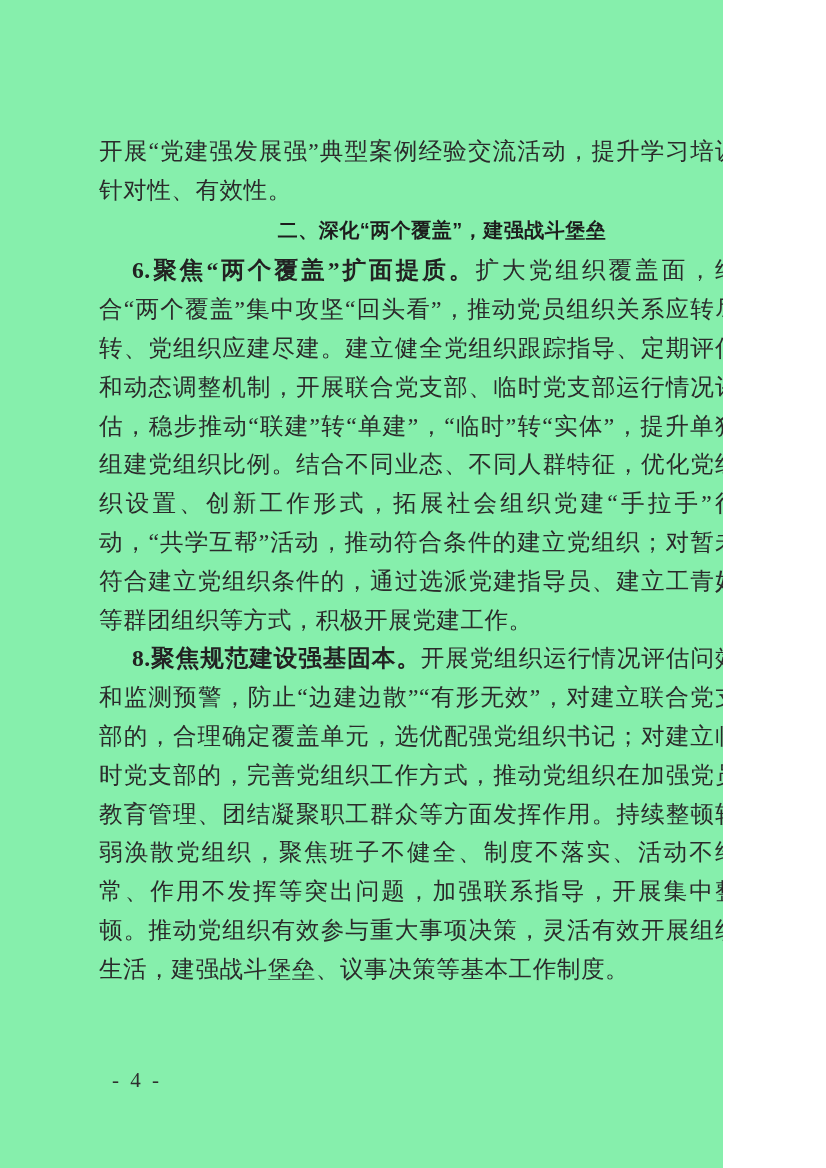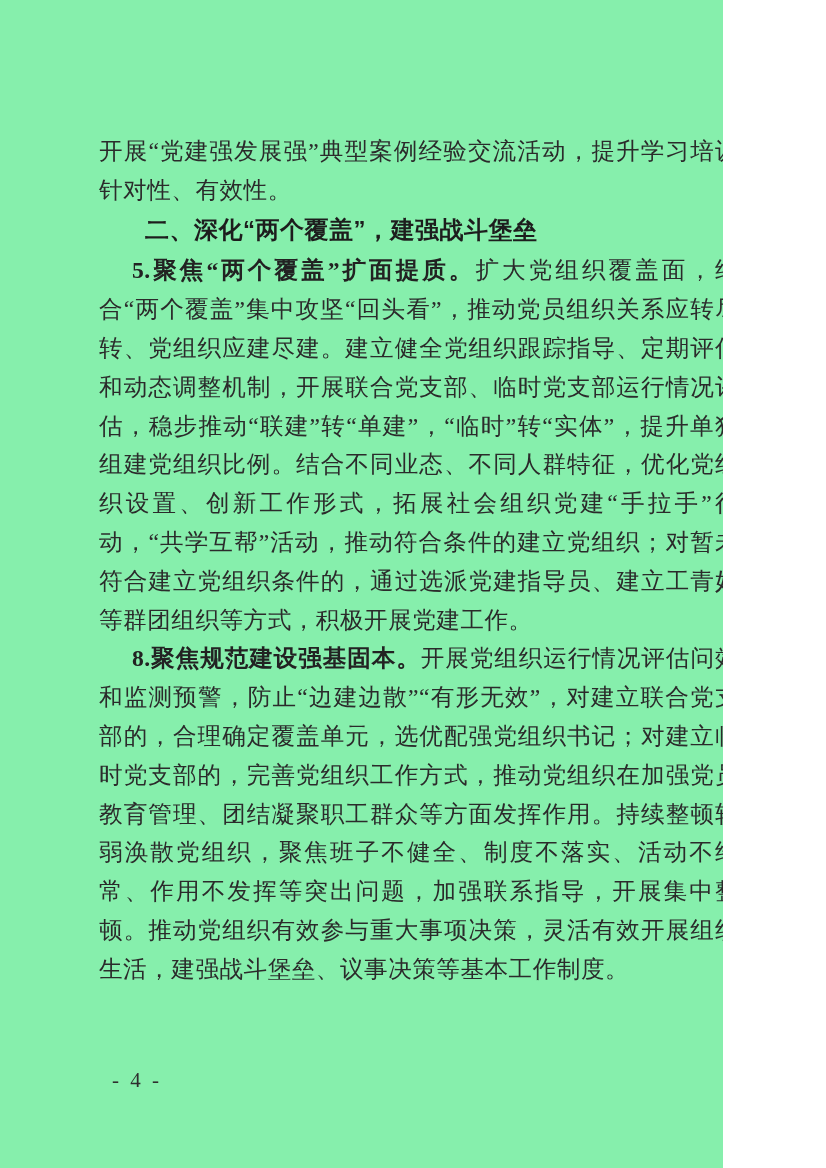--- a/index.html
+++ b/index.html
@@ -33,26 +33,26 @@
   .para-indent {
     text-indent: 33px;
   }
   .lead {
     font-weight: 700;
     color: #222222;
   }
   h2.heading {
     margin: 1px 0 2px 0;
     font-family: "Liberation Sans", "DejaVu Sans", sans-serif;
-    font-size: 24px;
+    font-size: 20px;
     line-height: 38.8px;
     font-weight: 700;
     color: #1d1d1d;
     text-indent: 46px;
-    text-align: left;
+    text-align: center;
     letter-spacing: 0.5px;
   }
   .pageno {
     position: absolute;
     left: 112px;
     top: 1068px;
     font-family: "Liberation Serif", "DejaVu Serif", serif;
     font-size: 21px;
     color: #2e2e2e;
     letter-spacing: 3px;
@@ -63,21 +63,21 @@
 <body>
 
 <div class="sheet">
   <div class="content">
 
     <p class="para">开展“党建强发展强”典型案例经验交流活动，提升学习培训针对性、有效性。</p>
 
     <h2 class="heading">二、深化“两个覆盖”，建强战斗堡垒</h2>
 
     <p class="para para-indent">
-      <span class="lead">5.聚焦“两个覆盖”扩面提质。</span><span>扩大党组织覆盖面，结合“两个覆盖”集中攻坚“回头看”，推动党员组织关系应转尽转、党组织应建尽建。建立健全党组织跟踪指导、定期评估和动态调整机制，开展联合党支部、临时党支部运行情况评估，稳步推动“联建”转“单建”，“临时”转“实体”，提升单独组建党组织比例。结合不同业态、不同人群特征，优化党组织设置、创新工作形式，拓展社会组织党建“手拉手”行动，“共学互帮”活动，推动符合条件的建立党组织；对暂未符合建立党组织条件的，通过选派党建指导员、建立工青妇等群团组织等方式，积极开展党建工作。</span>
+      <span class="lead">6.聚焦“两个覆盖”扩面提质。</span><span>扩大党组织覆盖面，结合“两个覆盖”集中攻坚“回头看”，推动党员组织关系应转尽转、党组织应建尽建。建立健全党组织跟踪指导、定期评估和动态调整机制，开展联合党支部、临时党支部运行情况评估，稳步推动“联建”转“单建”，“临时”转“实体”，提升单独组建党组织比例。结合不同业态、不同人群特征，优化党组织设置、创新工作形式，拓展社会组织党建“手拉手”行动，“共学互帮”活动，推动符合条件的建立党组织；对暂未符合建立党组织条件的，通过选派党建指导员、建立工青妇等群团组织等方式，积极开展党建工作。</span>
     </p>
 
     <p class="para para-indent">
       <span class="lead">8.聚焦规范建设强基固本。</span><span>开展党组织运行情况评估问效和监测预警，防止“边建边散”“有形无效”，对建立联合党支部的，合理确定覆盖单元，选优配强党组织书记；对建立临时党支部的，完善党组织工作方式，推动党组织在加强党员教育管理、团结凝聚职工群众等方面发挥作用。持续整顿软弱涣散党组织，聚焦班子不健全、制度不落实、活动不经常、作用不发挥等突出问题，加强联系指导，开展集中整顿。推动党组织有效参与重大事项决策，灵活有效开展组织生活，建强战斗堡垒、议事决策等基本工作制度。</span>
     </p>
 
   </div>
 
   <div class="pageno">- 4 -</div>
 </div>

